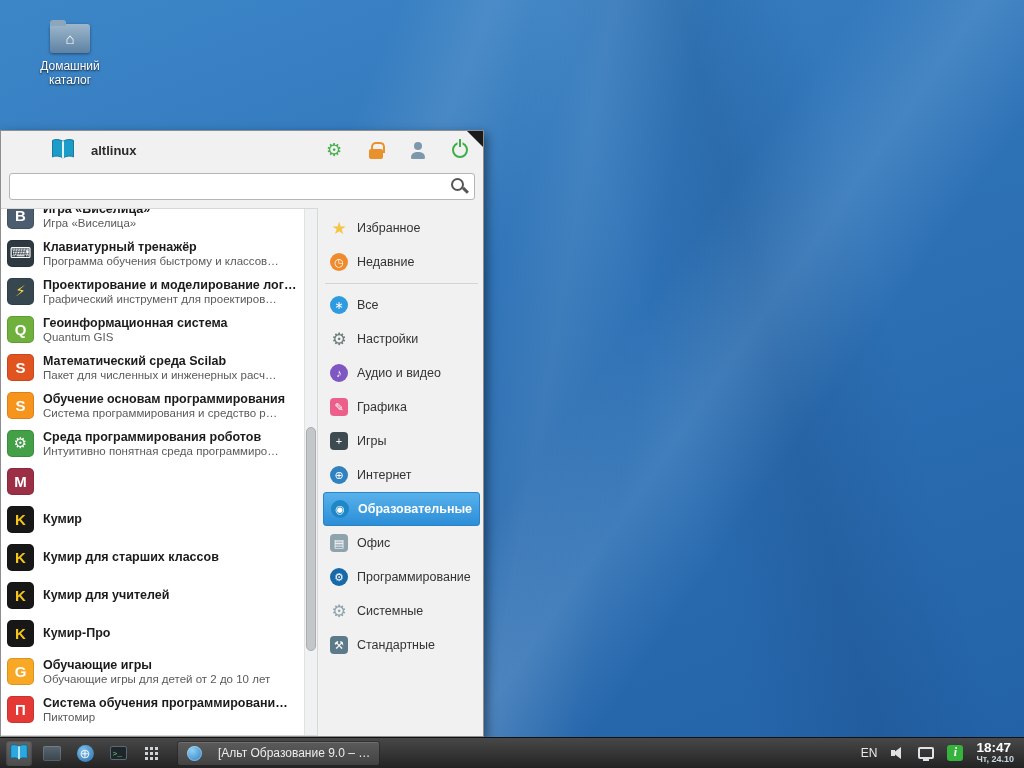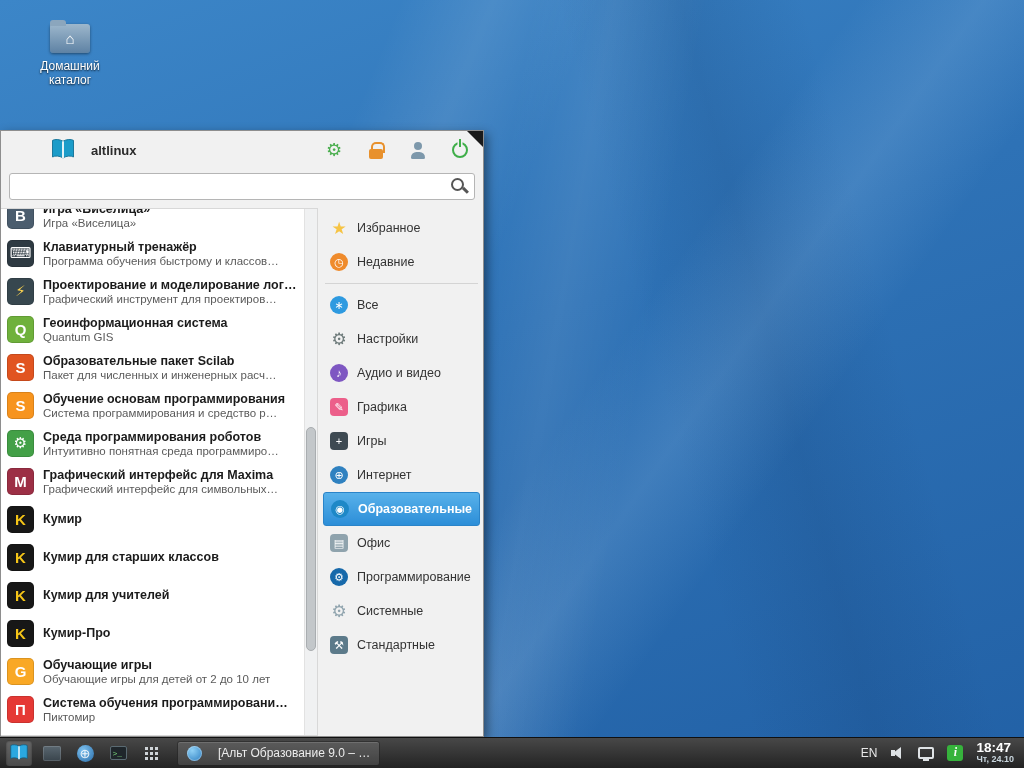--- a/index.html
+++ b/index.html
@@ -246,21 +246,21 @@
       <div class="app-title">Геоинформационная система</div>
       <div class="app-sub">Quantum GIS</div>
     </div>
   </div>
 
   <div class="app-item">
     <div class="app-icon" style="background: rgb(225, 84, 32);">
                   <span class="glyph" style="color: rgb(255, 255, 255);">S</span>
                 </div>
     <div class="app-text">
-      <div class="app-title">Образовательные пакет Scilab</div>
+      <div class="app-title">Математический среда Scilab</div>
       <div class="app-sub">Пакет для численных и инженерных расч…</div>
     </div>
   </div>
 
   <div class="app-item">
     <div class="app-icon" style="background: rgb(247, 148, 30);">
                   <span class="glyph" style="color: rgb(255, 255, 255);">S</span>
                 </div>
     <div class="app-text">
       <div class="app-title">Обучение основам программирования</div>
@@ -275,24 +275,20 @@
     <div class="app-text">
       <div class="app-title">Среда программирования роботов</div>
       <div class="app-sub">Интуитивно понятная среда программиро…</div>
     </div>
   </div>
 
   <div class="app-item">
     <div class="app-icon" style="background: rgb(156, 47, 69);">
                   <span class="glyph" style="color: rgb(255, 255, 255);">M</span>
                 </div>
-    <div class="app-text">
-      <div class="app-title">Графический интерфейс для Maxima</div>
-      <div class="app-sub">Графический интерфейс для символьных…</div>
-    </div>
   </div>
 
   <div class="app-item">
     <div class="app-icon" style="background: rgb(23, 23, 23);">
                   <span class="glyph" style="color: rgb(245, 197, 24);">K</span>
                 </div>
     <div class="app-text">
       <div class="app-title">Кумир</div>
 
     </div>

